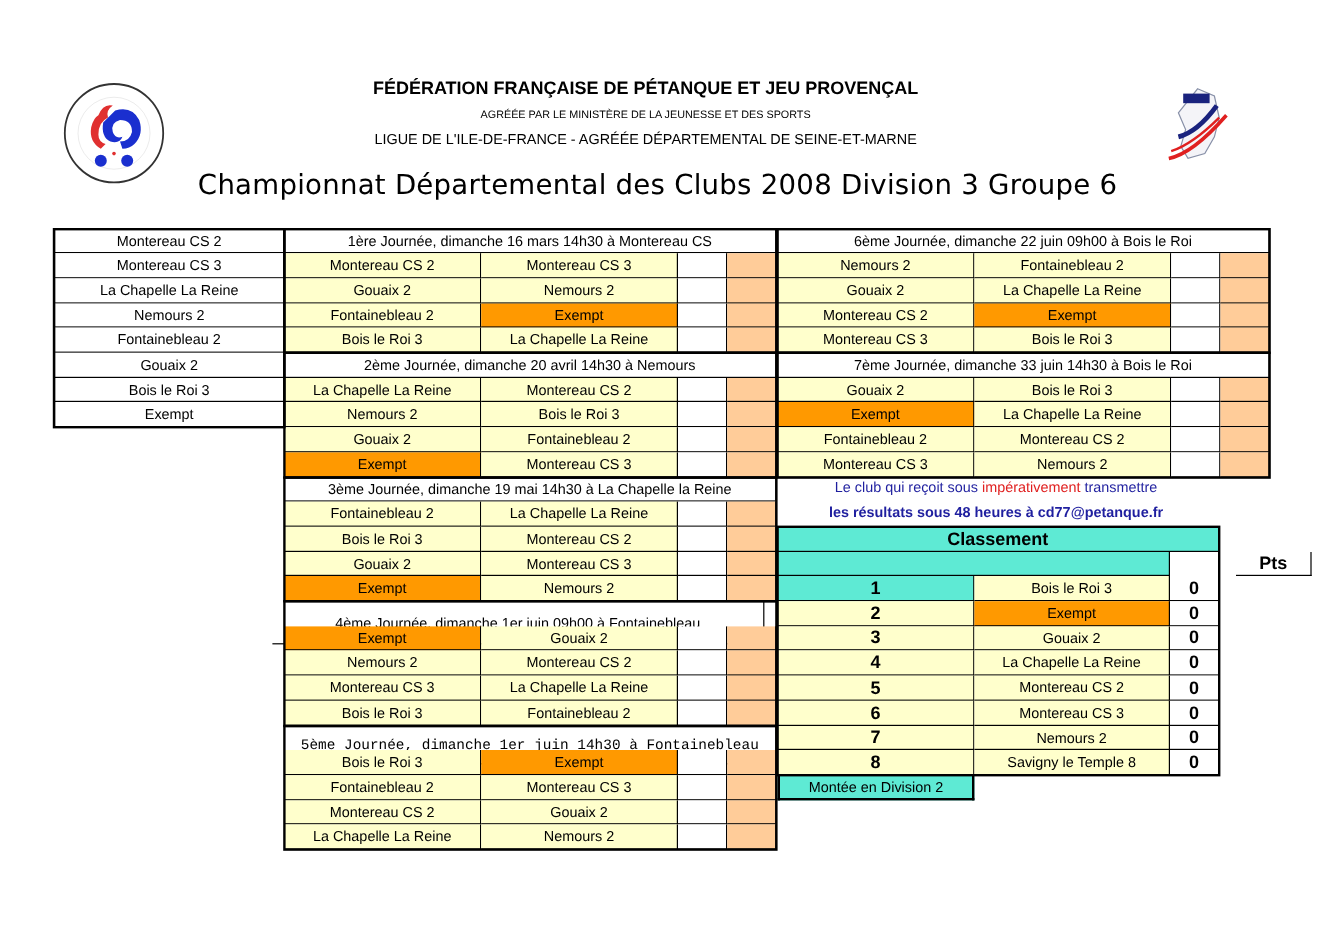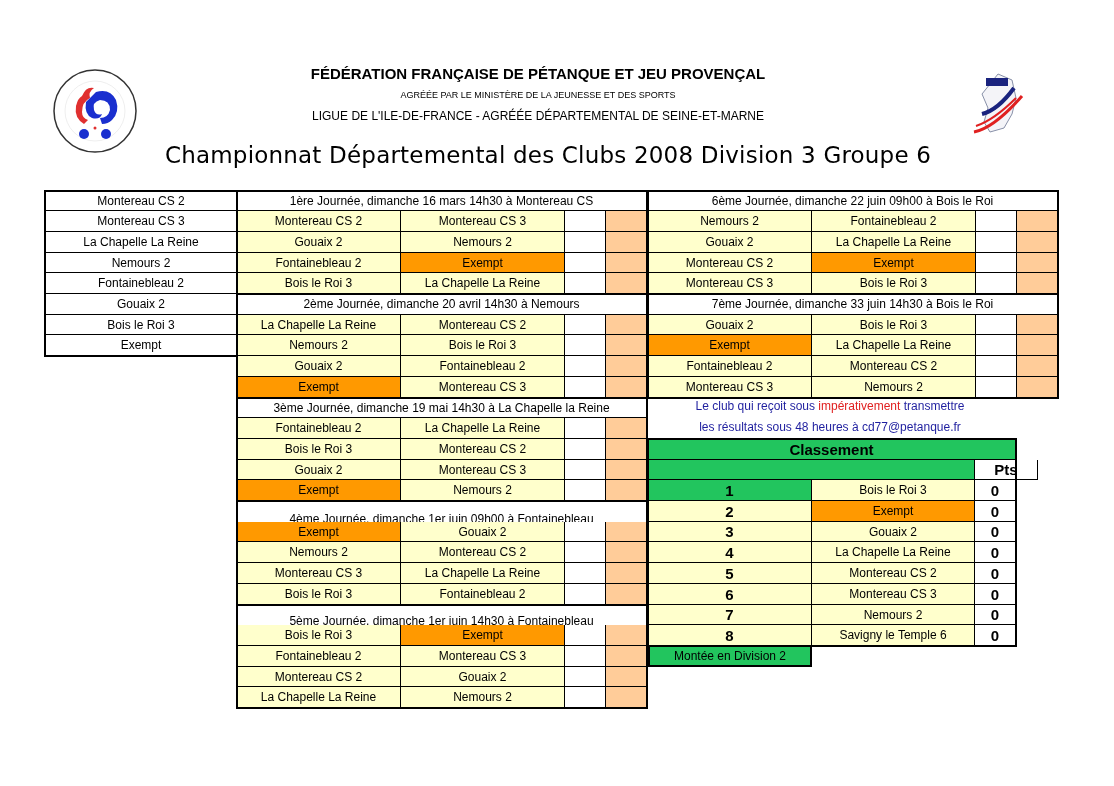--- a/index.html
+++ b/index.html
@@ -9,21 +9,21 @@
   .hdr3 { position:absolute; left:0; width:1076px; top:109px; text-align:center; font-size:12px; }
   .title { position:absolute; left:0; width:1096px; top:142px; text-align:center; font-family:"DejaVu Sans", sans-serif; font-size:23px; letter-spacing:0.2px; }
   .logo-left { position:absolute; left:52px; top:68px; width:86px; height:86px; }
   .logo-right { position:absolute; left:968px; top:70px; width:60px; height:70px; }
 
   .cell { position:absolute; box-sizing:border-box; height:21px; font-size:12px; display:flex; align-items:center; justify-content:center; white-space:nowrap; border-right:1px solid #000; border-bottom:1px solid #000; }
   .team { background:#FFFFCC; }
   .exempt { background:#FF9900; }
   .white { background:#ffffff; }
   .peach { background:#FFCC99; }
-  .green { background:#22c55e; }
+  .green { background:#5eead4; }
   .jour { background:#ffffff; }
 
   .box { position:absolute; box-sizing:border-box; border:2px solid #000; pointer-events:none; }
   .note { position:absolute; left:650px; width:360px; text-align:center; font-size:12px; color:#1f1f9f; }
   .note .red { color:#e02020; }
   .bold { font-weight:bold; font-size:15px; }
 </style>
 </head>
 <body>
 
@@ -108,38 +108,38 @@
     <div class="cell white" style="left: 565px; top: 439px; width: 41px; height: 21px;"></div>
     <div class="cell peach" style="left: 606px; top: 439px; width: 41px; height: 21px;"></div>
     <div class="cell team" style="left: 237px; top: 460px; width: 164px; height: 20px;">Gouaix 2</div>
     <div class="cell team" style="left: 401px; top: 460px; width: 164px; height: 20px;">Montereau CS 3</div>
     <div class="cell white" style="left: 565px; top: 460px; width: 41px; height: 20px;"></div>
     <div class="cell peach" style="left: 606px; top: 460px; width: 41px; height: 20px;"></div>
     <div class="cell exempt" style="left: 237px; top: 480px; width: 164px; height: 21px;">Exempt</div>
     <div class="cell team" style="left: 401px; top: 480px; width: 164px; height: 21px;">Nemours 2</div>
     <div class="cell white" style="left: 565px; top: 480px; width: 41px; height: 21px;"></div>
     <div class="cell peach" style="left: 606px; top: 480px; width: 41px; height: 21px;"></div>
-    <div class="cell jour" style="left: 237px; top: 501px; width: 410px; height: 36px;">4ème Journée, dimanche 1er juin  09h00  à Fontainebleau</div>
+    <div class="cell jour" style="left: 227px; top: 501px; width: 410px; height: 36px;">4ème Journée, dimanche 1er juin  09h00  à Fontainebleau</div>
     <div class="cell exempt" style="left: 237px; top: 522px; width: 164px; height: 20px;">Exempt</div>
     <div class="cell team" style="left: 401px; top: 522px; width: 164px; height: 20px;">Gouaix 2</div>
     <div class="cell white" style="left: 565px; top: 522px; width: 41px; height: 20px;"></div>
     <div class="cell peach" style="left: 606px; top: 522px; width: 41px; height: 20px;"></div>
     <div class="cell team" style="left: 237px; top: 542px; width: 164px; height: 21px;">Nemours 2</div>
     <div class="cell team" style="left: 401px; top: 542px; width: 164px; height: 21px;">Montereau CS 2</div>
     <div class="cell white" style="left: 565px; top: 542px; width: 41px; height: 21px;"></div>
     <div class="cell peach" style="left: 606px; top: 542px; width: 41px; height: 21px;"></div>
     <div class="cell team" style="left: 237px; top: 563px; width: 164px; height: 21px;">Montereau CS 3</div>
     <div class="cell team" style="left: 401px; top: 563px; width: 164px; height: 21px;">La Chapelle La Reine</div>
     <div class="cell white" style="left: 565px; top: 563px; width: 41px; height: 21px;"></div>
     <div class="cell peach" style="left: 606px; top: 563px; width: 41px; height: 21px;"></div>
     <div class="cell team" style="left: 237px; top: 584px; width: 164px; height: 21px;">Bois le Roi 3</div>
     <div class="cell team" style="left: 401px; top: 584px; width: 164px; height: 21px;">Fontainebleau 2</div>
     <div class="cell white" style="left: 565px; top: 584px; width: 41px; height: 21px;"></div>
     <div class="cell peach" style="left: 606px; top: 584px; width: 41px; height: 21px;"></div>
-    <div class="cell jour" style="left: 237px; top: 605px; width: 410px; height: 32px;">5ème Journée, dimanche 1er juin  14h30  à Fontainebleau</div>
+    <div class="cell jour" style="left: 237px; top: 605px; width: 410px; height: 32px; font-family: Liberation Mono, monospace;">5ème Journée, dimanche 1er juin  14h30  à Fontainebleau</div>
     <div class="cell team" style="left: 237px; top: 625px; width: 164px; height: 21px;">Bois le Roi 3</div>
     <div class="cell exempt" style="left: 401px; top: 625px; width: 164px; height: 21px;">Exempt</div>
     <div class="cell white" style="left: 565px; top: 625px; width: 41px; height: 21px;"></div>
     <div class="cell peach" style="left: 606px; top: 625px; width: 41px; height: 21px;"></div>
     <div class="cell team" style="left: 237px; top: 646px; width: 164px; height: 21px;">Fontainebleau 2</div>
     <div class="cell team" style="left: 401px; top: 646px; width: 164px; height: 21px;">Montereau CS 3</div>
     <div class="cell white" style="left: 565px; top: 646px; width: 41px; height: 21px;"></div>
     <div class="cell peach" style="left: 606px; top: 646px; width: 41px; height: 21px;"></div>
     <div class="cell team" style="left: 237px; top: 667px; width: 164px; height: 20px;">Montereau CS 2</div>
     <div class="cell team" style="left: 401px; top: 667px; width: 164px; height: 20px;">Gouaix 2</div>
@@ -181,26 +181,26 @@
     <div class="cell peach" style="left: 1017px; top: 356px; width: 41px; height: 21px;"></div>
     <div class="cell team" style="left: 648px; top: 377px; width: 164px; height: 21px;">Montereau CS 3</div>
     <div class="cell team" style="left: 812px; top: 377px; width: 164px; height: 21px;">Nemours 2</div>
     <div class="cell white" style="left: 976px; top: 377px; width: 41px; height: 21px;"></div>
     <div class="cell peach" style="left: 1017px; top: 377px; width: 41px; height: 21px;"></div>
   </div>
 
 <div class="note" style="top:399px;">
   <span>Le club qui reçoit sous </span><span class="red">impérativement</span><span> transmettre</span>
 </div>
-<div class="note" style="top:420px;">les résultats sous 48 heures à cd77@petanque.fr</div>
+<div class="note" style="top:420px;font-weight:bold;">les résultats sous 48 heures à cd77@petanque.fr</div>
 
 <div id="classement">
     <div class="cell green bold" style="left: 648px; top: 439px; width: 368px; height: 21px;">Classement</div>
     <div class="cell green" style="left: 648px; top: 460px; width: 327px; height: 20px;"></div>
-    <div class="cell white bold" style="left: 975px; top: 460px; width: 63px; height: 20px;">Pts</div>
+    <div class="cell white bold" style="left: 1030px; top: 460px; width: 63px; height: 20px;">Pts</div>
     <div class="cell green bold" style="left: 648px; top: 480px; width: 164px; height: 21px;">1</div>
     <div class="cell team" style="left: 812px; top: 480px; width: 163px; height: 21px;">Bois le Roi 3</div>
     <div class="cell white bold" style="left: 975px; top: 480px; width: 41px; height: 21px;">0</div>
     <div class="cell team bold" style="left: 648px; top: 501px; width: 164px; height: 21px;">2</div>
     <div class="cell exempt" style="left: 812px; top: 501px; width: 163px; height: 21px;">Exempt</div>
     <div class="cell white bold" style="left: 975px; top: 501px; width: 41px; height: 21px;">0</div>
     <div class="cell team bold" style="left: 648px; top: 522px; width: 164px; height: 20px;">3</div>
     <div class="cell team" style="left: 812px; top: 522px; width: 163px; height: 20px;">Gouaix 2</div>
     <div class="cell white bold" style="left: 975px; top: 522px; width: 41px; height: 20px;">0</div>
     <div class="cell team bold" style="left: 648px; top: 542px; width: 164px; height: 21px;">4</div>
@@ -209,21 +209,21 @@
     <div class="cell team bold" style="left: 648px; top: 563px; width: 164px; height: 21px;">5</div>
     <div class="cell team" style="left: 812px; top: 563px; width: 163px; height: 21px;">Montereau CS 2</div>
     <div class="cell white bold" style="left: 975px; top: 563px; width: 41px; height: 21px;">0</div>
     <div class="cell team bold" style="left: 648px; top: 584px; width: 164px; height: 21px;">6</div>
     <div class="cell team" style="left: 812px; top: 584px; width: 163px; height: 21px;">Montereau CS 3</div>
     <div class="cell white bold" style="left: 975px; top: 584px; width: 41px; height: 21px;">0</div>
     <div class="cell team bold" style="left: 648px; top: 605px; width: 164px; height: 20px;">7</div>
     <div class="cell team" style="left: 812px; top: 605px; width: 163px; height: 20px;">Nemours 2</div>
     <div class="cell white bold" style="left: 975px; top: 605px; width: 41px; height: 20px;">0</div>
     <div class="cell team bold" style="left: 648px; top: 625px; width: 164px; height: 21px;">8</div>
-    <div class="cell team" style="left: 812px; top: 625px; width: 163px; height: 21px;">Savigny le Temple 6</div>
+    <div class="cell team" style="left: 812px; top: 625px; width: 163px; height: 21px;">Savigny le Temple 8</div>
     <div class="cell white bold" style="left: 975px; top: 625px; width: 41px; height: 21px;">0</div>
     <div class="cell green" style="left: 648px; top: 646px; width: 164px; height: 21px; border-left: 2px solid rgb(0, 0, 0); border-right: 2px solid rgb(0, 0, 0); border-bottom: 2px solid rgb(0, 0, 0);">Montée en Division 2</div>
   </div>
 
 <div class="box" style="left: 44px; top: 190px; width: 194px; height: 167px;"></div>
 <div class="box" style="left: 236px; top: 190px; width: 412px; height: 105px;"></div>
 <div class="box" style="left: 236px; top: 293px; width: 412px; height: 106px;"></div>
 <div class="box" style="left: 236px; top: 397px; width: 412px; height: 105px;"></div>
 <div class="box" style="left: 236px; top: 500px; width: 412px; height: 106px;"></div>
 <div class="box" style="left: 236px; top: 604px; width: 412px; height: 105px;"></div>

